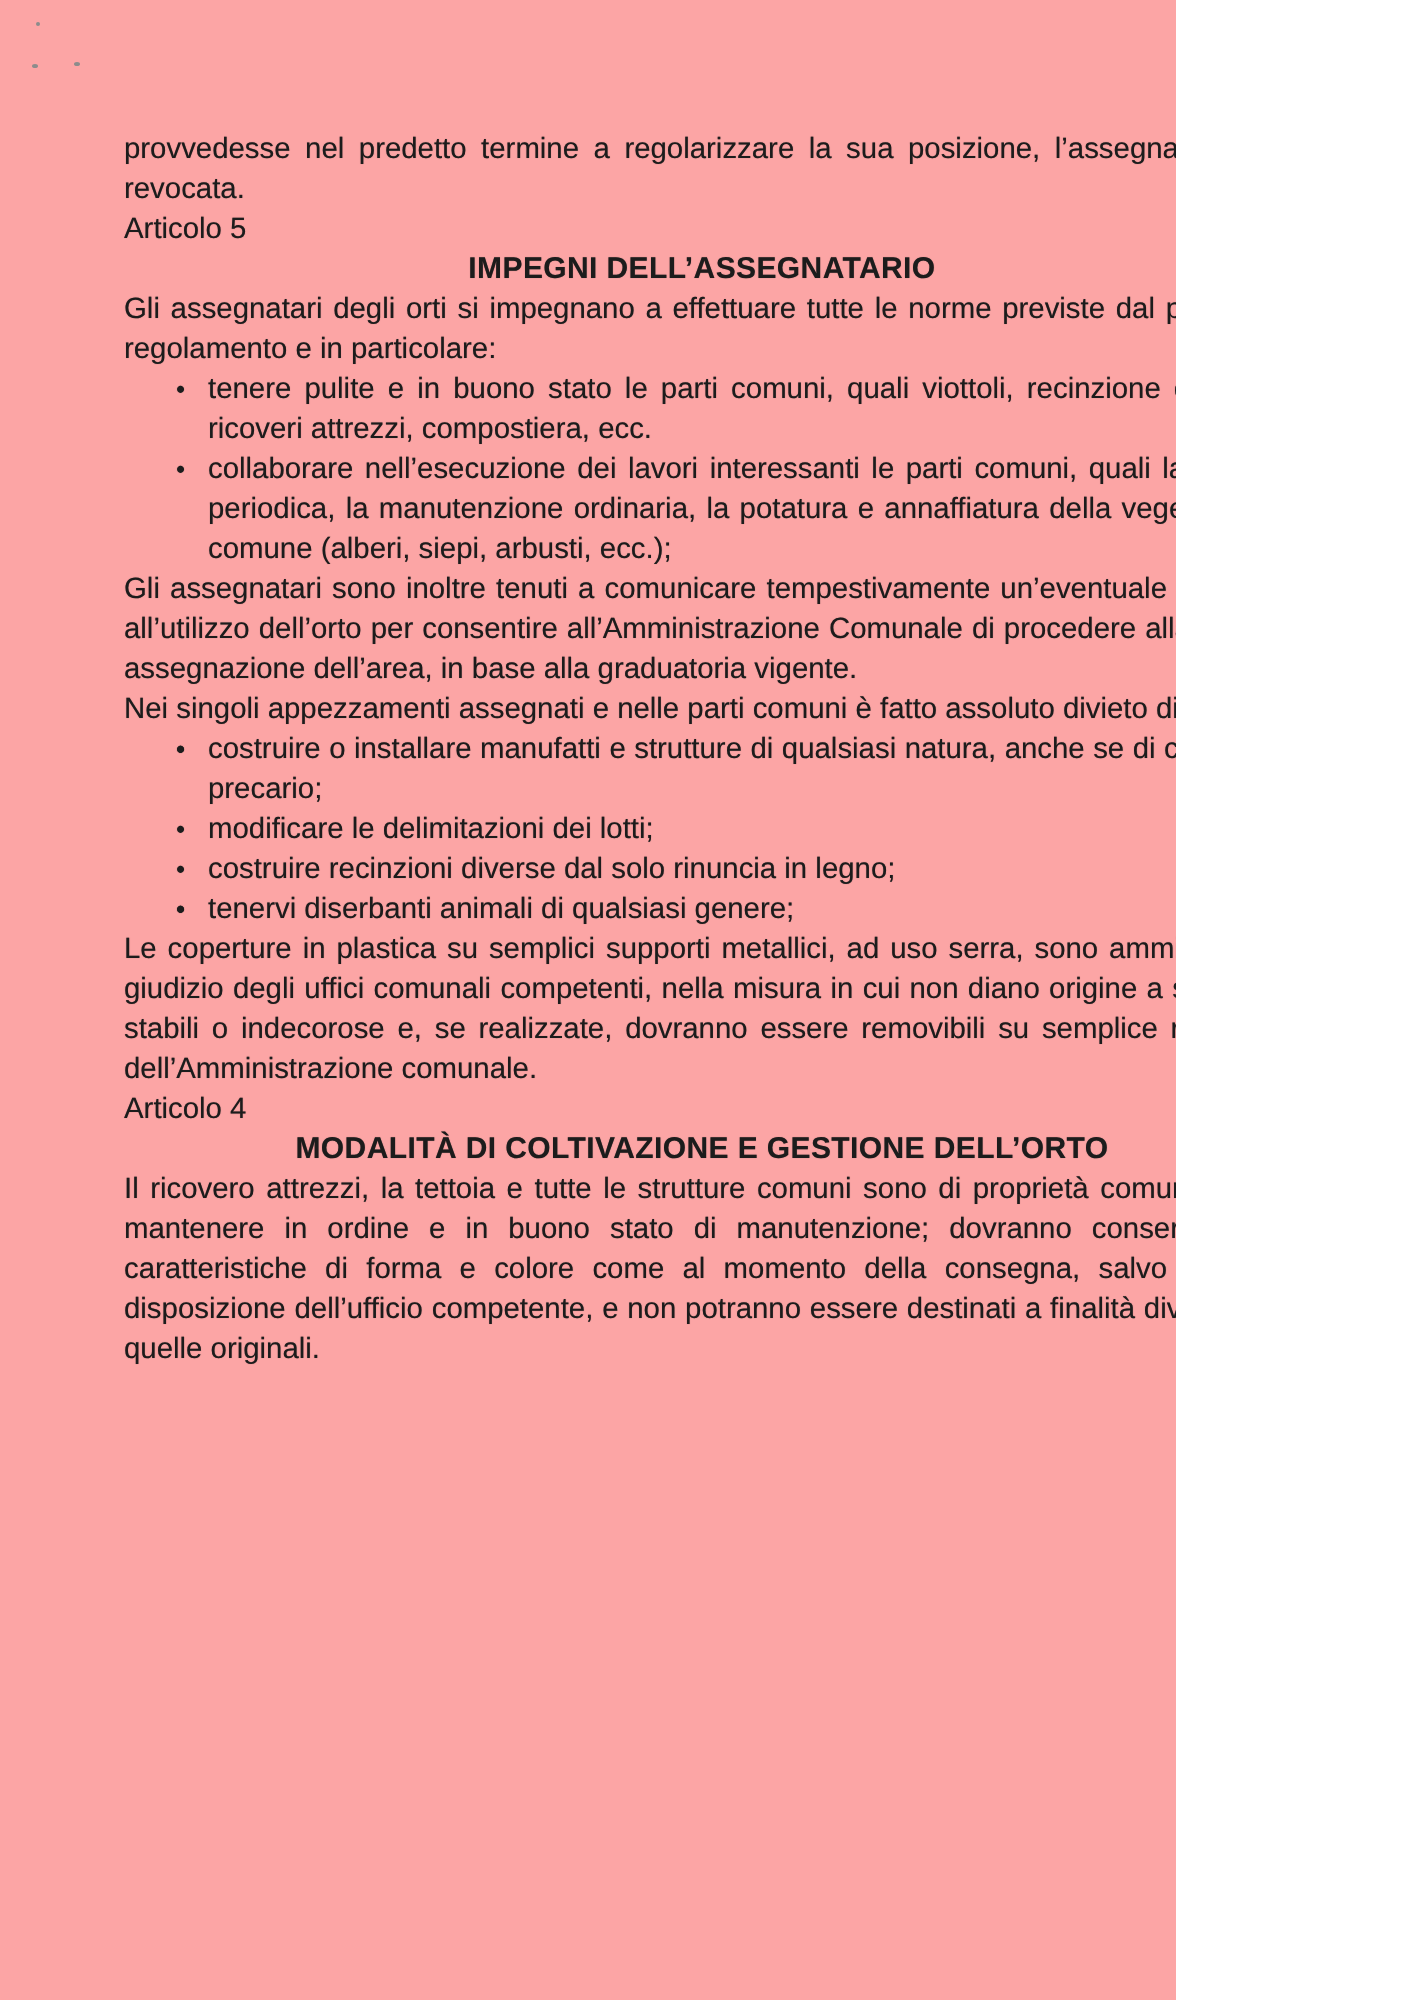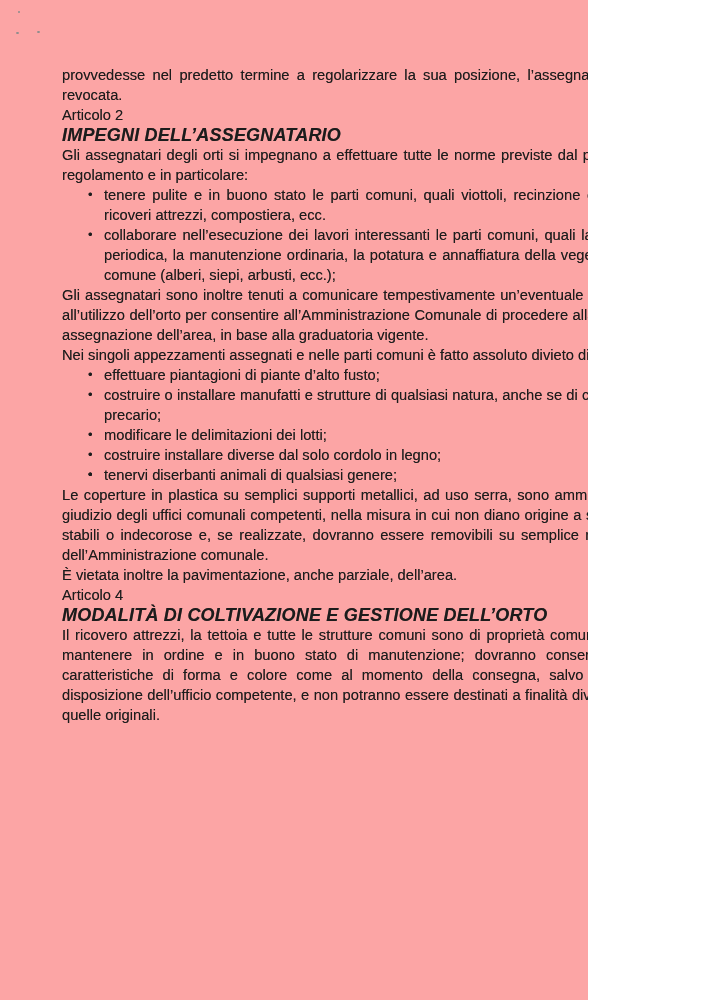--- a/index.html
+++ b/index.html
@@ -19,25 +19,24 @@
     position: absolute;
     left: 62px; top: 65px;
     width: 578px;
     font-size: 14.7px;
     line-height: 20px;
     text-align: justify;
     text-shadow: 0 0 0.4px rgba(30,30,30,0.55);
   }
   .content p, .content h1, .content ul, .content section { margin: 0; padding: 0; }
   .art-title {
-    font-size: 18px;
+    font-size: 15px;
     font-weight: bold;
     letter-spacing: 0.2px;
-    text-align: left;
-    font-style: italic;
+    text-align: center;
   }
   .art-label { text-align: left; }
   .gap { margin-top: 11px; }
   ul.blist { list-style: none; }
   ul.blist li {
     position: relative;
     padding-left: 42px;
     text-align: justify;
   }
   ul.blist li .bullet {
@@ -86,21 +85,21 @@
   <div class="scan-speck speck-2"></div>
   <div class="scan-speck speck-3"></div>
   <div class="scan-noise-right"></div>
   <div class="scan-edge-line"></div>
 
   <main class="content">
 
     <p>provvedesse nel predetto termine a regolarizzare la sua posizione, l’assegnazione è revocata.</p>
 
     <section>
-      <p class="art-label gap">Articolo 2</p>
+      <p class="art-label gap">Articolo 5</p>
       <h1 class="art-title">IMPEGNI DELL’ASSEGNATARIO</h1>
       <p>Gli assegnatari degli orti si impegnano a effettuare tutte le norme previste dal presente regolamento e in particolare:</p>
 
       <ul class="blist">
         <li>
           <span class="bullet">•</span>
           <span>tenere pulite e in buono stato le parti comuni, quali viottoli, recinzione esterna, ricoveri attrezzi, compostiera, ecc.</span>
         </li>
         <li>
           <span class="bullet">•</span>
@@ -108,46 +107,44 @@
         </li>
       </ul>
 
       <p>Gli assegnatari sono inoltre tenuti a comunicare tempestivamente un’eventuale rinuncia all’utilizzo dell’orto per consentire all’Amministrazione Comunale di procedere alla nuova assegnazione dell’area, in base alla graduatoria vigente.</p>
 
       <p class="gap">Nei singoli appezzamenti assegnati e nelle parti comuni è fatto assoluto divieto di:</p>
 
       <ul class="blist">
         <li>
           <span class="bullet">•</span>
-          <span>effettuare piantagioni di piante d’alto fusto;</span>
         </li>
         <li>
           <span class="bullet">•</span>
           <span>costruire o installare manufatti e strutture di qualsiasi natura, anche se di carattere precario;</span>
         </li>
         <li>
           <span class="bullet">•</span>
           <span>modificare le delimitazioni dei lotti;</span>
         </li>
         <li>
           <span class="bullet">•</span>
-          <span>costruire installare diverse dal solo cordolo in legno;</span>
+          <span>costruire recinzioni diverse dal solo rinuncia in legno;</span>
         </li>
         <li>
           <span class="bullet">•</span>
         </li>
         <li>
           <span class="bullet">•</span>
           <span>tenervi diserbanti animali di qualsiasi genere;</span>
         </li>
       </ul>
 
       <p>Le coperture in plastica su semplici supporti metallici, ad uso serra, sono ammissibili a giudizio degli uffici comunali competenti, nella misura in cui non diano origine a strutture stabili o indecorose e, se realizzate, dovranno essere removibili su semplice richiesta dell’Amministrazione comunale.</p>
 
-      <p class="gap">È vietata inoltre la pavimentazione, anche parziale, dell’area.</p>
     </section>
 
     <section>
       <p class="art-label gap">Articolo 4</p>
       <h1 class="art-title">MODALITÀ DI COLTIVAZIONE E GESTIONE DELL’ORTO</h1>
 
       <p class="gap">Il ricovero attrezzi, la tettoia e tutte le strutture comuni sono di proprietà comunale, da mantenere in ordine e in buono stato di manutenzione; dovranno conservare le caratteristiche di forma e colore come al momento della consegna, salvo diversa disposizione dell’ufficio competente, e non potranno essere destinati a finalità diverse da quelle originali.</p>
 
     </section>
 

